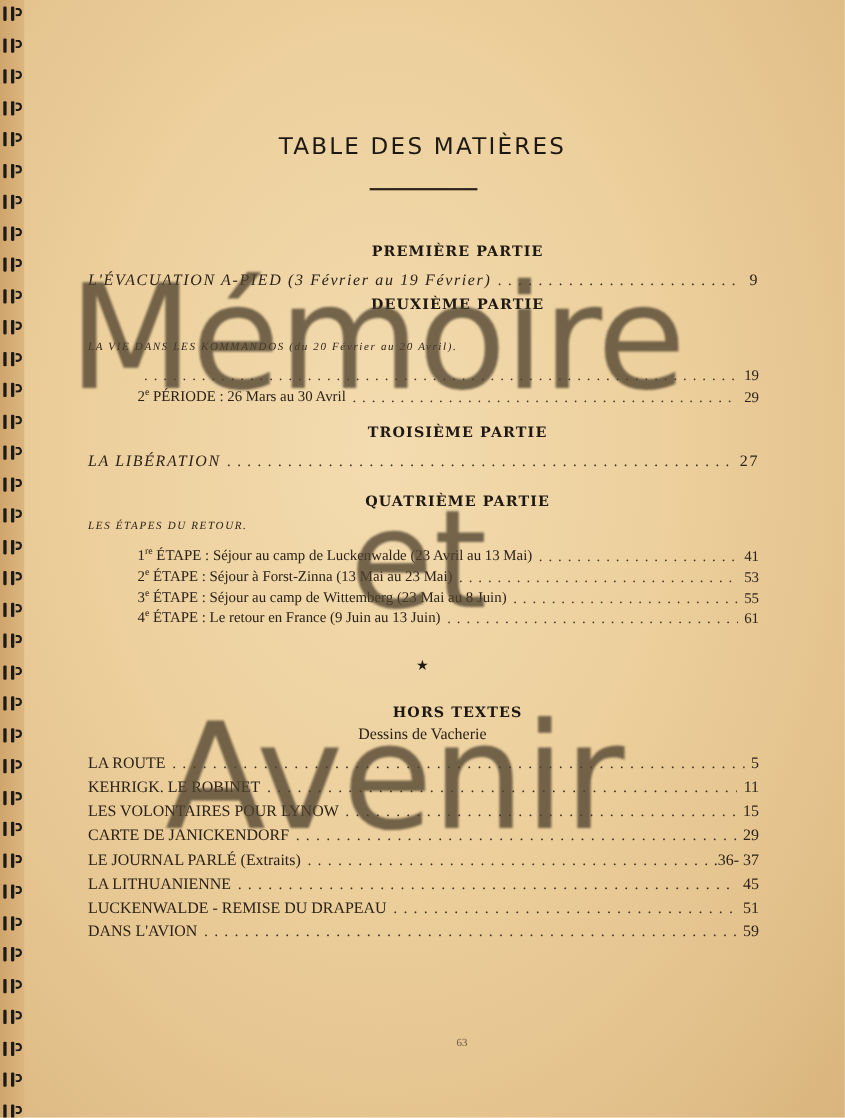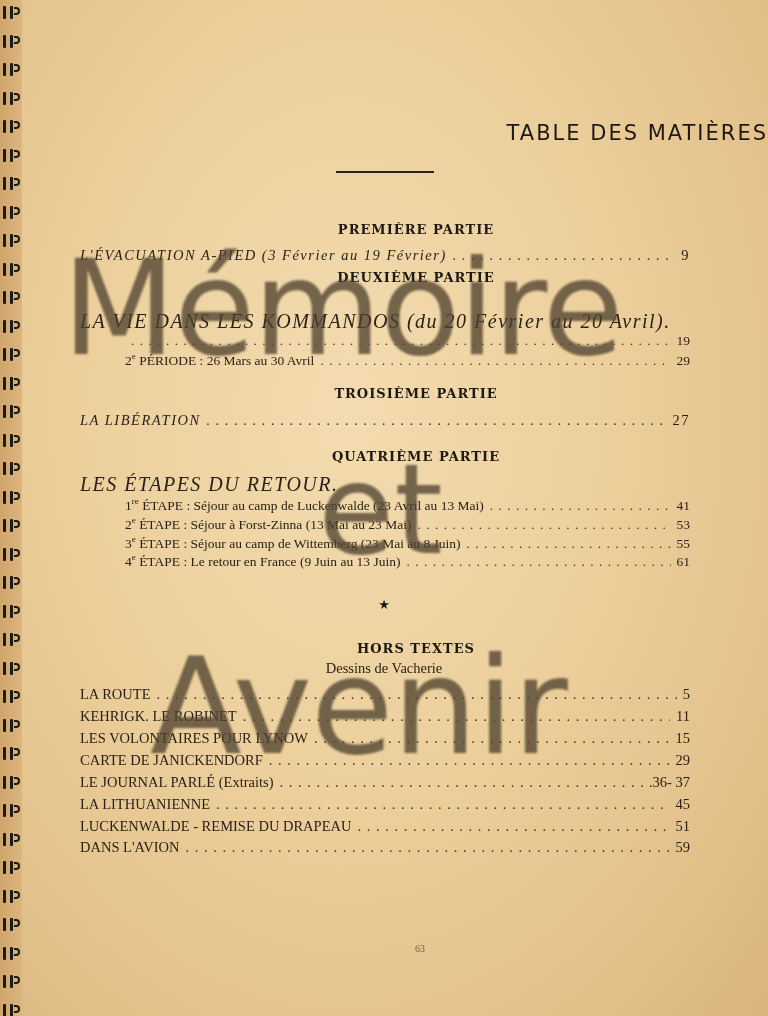--- a/index.html
+++ b/index.html
@@ -19,21 +19,21 @@
   .coil .w1, .coil .w2 {
     position: absolute; top: 0; width: 3px; height: 13px; background: #1d1a18; border-radius: 1px;
   }
   .coil .w1 { left: 3px; }
   .coil .w2 { left: 10px; }
   .coil .hook {
     position: absolute; left: 14px; top: 1px; width: 4px; height: 4px; border: 2px solid #1d1a18; border-left: none; border-radius: 0 4px 4px 0;
   }
   .page { position: absolute; left: 0; top: 0; width: 768px; height: 1016px; }
   .title {
-    position: absolute; top: 121px; left: 0; width: 768px; text-align: right;
+    position: absolute; top: 121px; left: 0; width: 768px; text-align: center;
     font-family: "DejaVu Sans", "Liberation Sans", sans-serif;
     font-size: 21px; letter-spacing: 2px; color: #1e1812;
   }
   .title-rule {
     position: absolute; top: 171px; left: 336px; width: 98px; height: 2px; background: #2a2118;
   }
   .part-heading {
     position: absolute; left: 0; width: 768px; text-align: center;
     font-family: "DejaVu Serif", serif; font-weight: bold; font-size: 13px; letter-spacing: 1px; color: #1e1812; padding-left: 32px;
   }
@@ -41,21 +41,21 @@
     position: absolute; display: flex; align-items: baseline; white-space: nowrap; font-size: 14.5px; color: #2a2118;
   }
   .entry .label { flex: 0 0 auto; }
   .entry .dots {
     flex: 1 1 auto; overflow: hidden; margin: 0 6px; color: #3d3226; letter-spacing: 7px;
   }
   .entry .dots::before { content: ". . . . . . . . . . . . . . . . . . . . . . . . . . . . . . . . . . . . . . . . . . . . . . . . . . . . . . . . . . . . . ."; letter-spacing: 1px; }
   .entry .page-num { flex: 0 0 auto; }
   .italic { font-style: italic; letter-spacing: 1.5px; }
   .section-lead {
-    position: absolute; font-size: 20px; font-style: italic; letter-spacing: 1.5px; color: #2a2118;
+    position: absolute; font-size: 10px; font-style: italic; letter-spacing: 1.5px; color: #2a2118;
   }
   .sup { font-size: 9px; vertical-align: super; }
   .star { position: absolute; top: 597px; left: 0; width: 768px; text-align: center; font-size: 13px; color: #1e1812; }
   .subheading { position: absolute; top: 660px; left: 0; width: 768px; text-align: center; font-size: 14.5px; color: #2a2118; }
   .folio { position: absolute; top: 943px; left: 0; width: 768px; text-align: center; font-size: 10px; color: #6b5a44; margin-left: 36px; }
   .watermark {
     position: absolute; font-family: "DejaVu Sans", "Liberation Sans", sans-serif; color: rgba(80,66,48,0.78);
     filter: blur(1.2px); pointer-events: none; line-height: 1;
   }
 </style>

